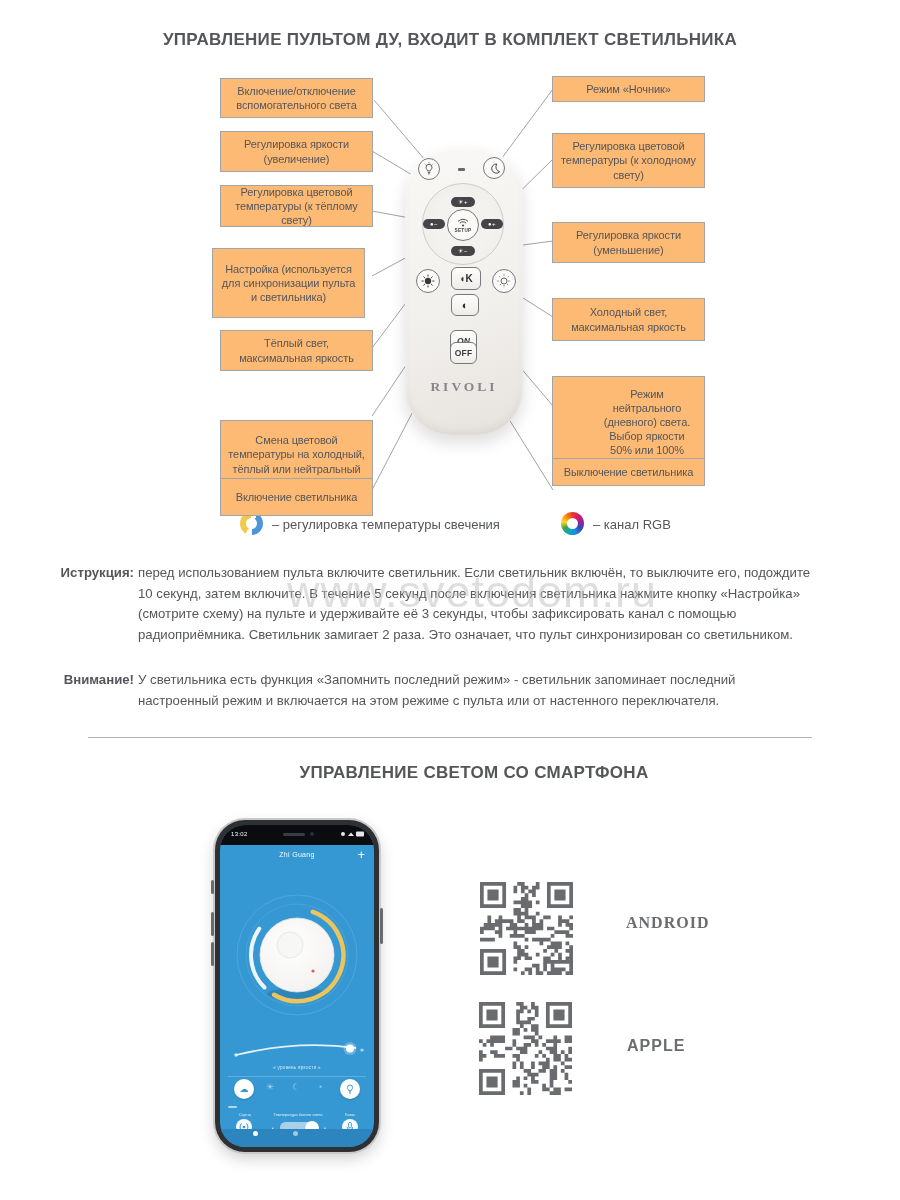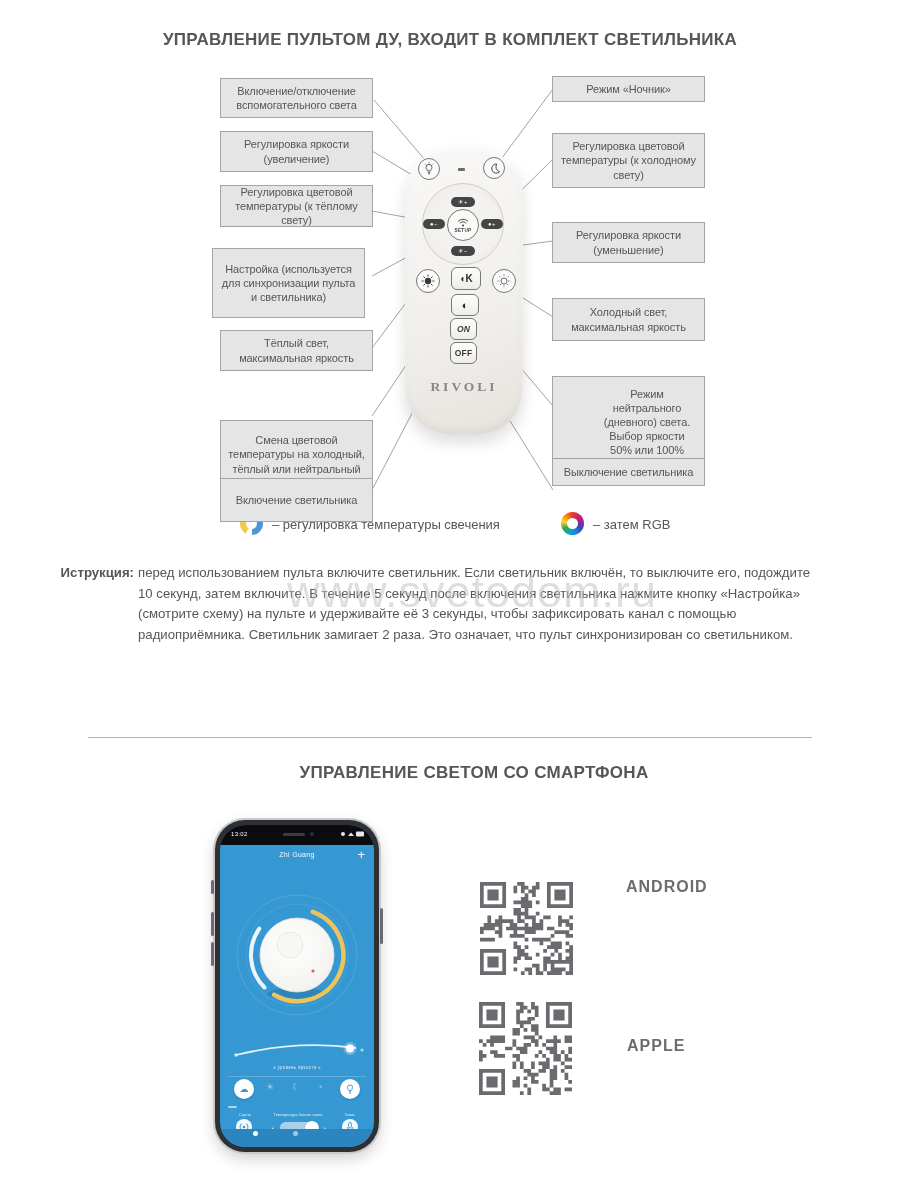--- a/index.html
+++ b/index.html
@@ -2,21 +2,21 @@
 <html><head>
 <meta charset="utf-8">
 <style>
   html,body{margin:0;padding:0;background:#ffffff;}
   #page{position:relative;width:900px;height:1200px;background:#fff;overflow:hidden;
         font-family:"Liberation Sans", sans-serif;color:#56575b;}
   .abs{position:absolute;}
   h1.sec-title{position:absolute;left:0;right:0;text-align:center;font-size:17px;
         font-weight:bold;color:#55565a;letter-spacing:.3px;margin:0;}
   
-  .callout{position:absolute;width:153px;border:1px solid #a3a4a7;background:#e5e5e5;
+  .callout{position:absolute;width:153px;border:1px solid #a3a4a7;background:#fdba74;
         display:flex;align-items:center;justify-content:center;text-align:center;
         box-sizing:border-box;padding:3px 7px;z-index:3;}
   .callout span{font-size:11px;line-height:1.28;color:#55565a;letter-spacing:-.1px;}
   #connectors{position:absolute;left:0;top:0;z-index:1;}
   
   #remote{position:absolute;left:405px;top:147px;width:118px;height:288px;z-index:2;
         border-radius:50px 50px 46px 46px;
         background:linear-gradient(160deg,#f9f8f6 0%,#f2f0ed 55%,#e6e3de 100%);
         box-shadow:0 8px 16px rgba(0,0,0,.13), inset 0 -5px 9px rgba(0,0,0,.05), inset 0 2px 4px rgba(255,255,255,.8);}
   .rbtn{position:absolute;background:#fbfaf8;border:1.2px solid #77787b;box-sizing:border-box;
@@ -121,21 +121,21 @@
     </div>
   <div class="callout" style="left:212px;top:248px;height:70px;justify-content:flex-end;">
       <span>Настройка (используется для синхронизации пульта и светильника)</span>
     </div>
   <div class="callout" style="left:220px;top:330px;height:41px;">
       <span>Тёплый свет, максимальная яркость</span>
     </div>
   <div class="callout" style="left:220px;top:384px;height:83px;margin-top:36px;">
       <span>Смена цветовой температуры на холодный, тёплый или нейтральный (дневной) свет</span>
     </div>
-  <div class="callout" style="left:220px;top:478px;height:44px;">
+  <div class="callout" style="left:220px;top:478px;height:38px;">
       <span>Включение светильника</span>
     </div>
 
   <div class="callout" style="left:552px;top:76px;height:26px;">
       <span>Режим «Ночник»</span>
     </div>
   <div class="callout" style="left:552px;top:133px;height:55px;">
       <span>Регулировка цветовой температуры (к холодному свету)</span>
     </div>
   <div class="callout" style="left:552px;top:222px;height:41px;">
@@ -203,35 +203,36 @@
         <circle cx="8" cy="8" r="3" fill="none" stroke="#5b5b5e" stroke-width=".9"></circle>
         <g stroke="#5b5b5e" stroke-width=".9" stroke-dasharray="1.2 1">
           <path d="M8 1.4v2.4M8 12.2v2.4M1.4 8h2.4M12.2 8h2.4M3.4 3.4l1.6 1.6M11 11l1.6 1.6M12.6 3.4L11 5M5 11l-1.6 1.6"></path>
         </g>
       </svg>
     </div>
 
     <div class="rbtn rrect" style="left:46px;top:147px;width:28px;height:22px;">
       <span class="glyph" style="font-size:11px;">◐</span>
     </div>
-    <div class="rbtn rrect onoff" style="top:171px;font-style:italic;">
+    <div class="rbtn rrect onoff" style="top:183px;font-style:italic;">
         <span>ON</span>
       </div>
     <div class="rbtn rrect onoff" style="top:195px;">
         <span>OFF</span>
       </div>
     <div id="brand">RIVOLI</div>
   </div>
 
   <div class="legend-icon" id="legend-temp" style="left:240px;top:512px;"></div>
   <div class="legend-text" style="left:272px;top:517px;">– регулировка температуры свечения</div>
   <div class="legend-icon" id="legend-rgb" style="left:561px;top:512px;"></div>
-  <div class="legend-text" style="left:593px;top:517px;">– затем RGB</div>
+  <div class="legend-text" style="left:593px;top:517px;">– канал RGB</div>
 
   <p class="para" style="top:563px;"><b>Иструкция:</b><span>перед использованием пульта включите светильник. Если светильник включён, то выключите его, подождите 10 секунд, затем включите. В течение 5 секунд после включения светильника нажмите кнопку «Настройка» (смотрите схему) на пульте и удерживайте её 3 секунды, чтобы зафиксировать канал с помощью радиоприёмника. Светильник замигает 2 раза. Это означает, что пульт синхронизирован со светильником.</span></p>
+  <p class="para" style="top:670px;"><b>Внимание!</b><span>У светильника есть функция «Запомнить последний режим» - светильник запоминает последний настроенный режим и включается на этом режиме с пульта или от настенного переключателя.</span></p>
 
   <div id="watermark">www.svetodom.ru</div>
 
   <div id="divider"></div>
 
   <h1 class="sec-title" style="top:763px;padding-left:48px;">УПРАВЛЕНИЕ СВЕТОМ СО СМАРТФОНА</h1>
 
   <div id="phone">
     <div class="nub" style="left:-4px;top:60px;height:14px;"></div>
     <div class="nub" style="left:-4px;top:92px;height:24px;"></div>
@@ -327,20 +328,20 @@
           <i class="dot"></i>
 
         </div>
       </div>
     </div>
   </div>
 
   <svg class="qr" style="left:480px;top:882px;" viewBox="0 0 100 100">
       <path fill="#6a6b6e" fill-rule="evenodd" d="M40,0h4v4h-4zM44,0h4v4h-4zM60,0h4v4h-4zM36,4h4v4h-4zM44,4h4v4h-4zM48,4h4v4h-4zM56,4h4v4h-4zM60,4h4v4h-4zM36,8h4v4h-4zM44,8h4v4h-4zM52,8h4v4h-4zM56,8h4v4h-4zM48,12h4v4h-4zM56,12h4v4h-4zM44,16h4v4h-4zM48,16h4v4h-4zM36,20h4v4h-4zM40,20h4v4h-4zM44,20h4v4h-4zM48,20h4v4h-4zM52,20h4v4h-4zM60,20h4v4h-4zM44,24h4v4h-4zM48,24h4v4h-4zM52,24h4v4h-4zM36,28h4v4h-4zM40,28h4v4h-4zM48,28h4v4h-4zM36,32h4v4h-4zM40,32h4v4h-4zM44,32h4v4h-4zM48,32h4v4h-4zM60,32h4v4h-4zM8,36h4v4h-4zM20,36h4v4h-4zM40,36h4v4h-4zM48,36h4v4h-4zM52,36h4v4h-4zM56,36h4v4h-4zM68,36h4v4h-4zM72,36h4v4h-4zM84,36h4v4h-4zM96,36h4v4h-4zM8,40h4v4h-4zM16,40h4v4h-4zM20,40h4v4h-4zM24,40h4v4h-4zM28,40h4v4h-4zM32,40h4v4h-4zM40,40h4v4h-4zM44,40h4v4h-4zM56,40h4v4h-4zM64,40h4v4h-4zM84,40h4v4h-4zM88,40h4v4h-4zM92,40h4v4h-4zM4,44h4v4h-4zM8,44h4v4h-4zM12,44h4v4h-4zM16,44h4v4h-4zM20,44h4v4h-4zM32,44h4v4h-4zM36,44h4v4h-4zM48,44h4v4h-4zM56,44h4v4h-4zM60,44h4v4h-4zM64,44h4v4h-4zM84,44h4v4h-4zM92,44h4v4h-4zM96,44h4v4h-4zM0,48h4v4h-4zM4,48h4v4h-4zM8,48h4v4h-4zM12,48h4v4h-4zM20,48h4v4h-4zM28,48h4v4h-4zM32,48h4v4h-4zM36,48h4v4h-4zM40,48h4v4h-4zM44,48h4v4h-4zM48,48h4v4h-4zM52,48h4v4h-4zM56,48h4v4h-4zM60,48h4v4h-4zM64,48h4v4h-4zM72,48h4v4h-4zM76,48h4v4h-4zM96,48h4v4h-4zM0,52h4v4h-4zM16,52h4v4h-4zM20,52h4v4h-4zM36,52h4v4h-4zM48,52h4v4h-4zM52,52h4v4h-4zM56,52h4v4h-4zM80,52h4v4h-4zM84,52h4v4h-4zM88,52h4v4h-4zM92,52h4v4h-4zM20,56h4v4h-4zM32,56h4v4h-4zM36,56h4v4h-4zM40,56h4v4h-4zM44,56h4v4h-4zM76,56h4v4h-4zM92,56h4v4h-4zM96,56h4v4h-4zM0,60h4v4h-4zM4,60h4v4h-4zM8,60h4v4h-4zM12,60h4v4h-4zM48,60h4v4h-4zM56,60h4v4h-4zM60,60h4v4h-4zM64,60h4v4h-4zM68,60h4v4h-4zM72,60h4v4h-4zM36,64h4v4h-4zM64,64h4v4h-4zM76,64h4v4h-4zM80,64h4v4h-4zM84,64h4v4h-4zM92,64h4v4h-4zM36,68h4v4h-4zM40,68h4v4h-4zM48,68h4v4h-4zM72,68h4v4h-4zM76,68h4v4h-4zM80,68h4v4h-4zM84,68h4v4h-4zM96,68h4v4h-4zM40,72h4v4h-4zM44,72h4v4h-4zM68,72h4v4h-4zM80,72h4v4h-4zM92,72h4v4h-4zM96,72h4v4h-4zM40,76h4v4h-4zM44,76h4v4h-4zM48,76h4v4h-4zM60,76h4v4h-4zM76,76h4v4h-4zM84,76h4v4h-4zM96,76h4v4h-4zM36,80h4v4h-4zM40,80h4v4h-4zM48,80h4v4h-4zM52,80h4v4h-4zM68,80h4v4h-4zM72,80h4v4h-4zM84,80h4v4h-4zM92,80h4v4h-4zM96,80h4v4h-4zM36,84h4v4h-4zM68,84h4v4h-4zM72,84h4v4h-4zM76,84h4v4h-4zM80,84h4v4h-4zM84,84h4v4h-4zM88,84h4v4h-4zM92,84h4v4h-4zM96,84h4v4h-4zM56,88h4v4h-4zM60,88h4v4h-4zM68,88h4v4h-4zM76,88h4v4h-4zM96,88h4v4h-4zM36,92h4v4h-4zM48,92h4v4h-4zM52,92h4v4h-4zM60,92h4v4h-4zM68,92h4v4h-4zM76,92h4v4h-4zM80,92h4v4h-4zM84,92h4v4h-4zM88,92h4v4h-4zM96,92h4v4h-4zM44,96h4v4h-4zM52,96h4v4h-4zM60,96h4v4h-4zM64,96h4v4h-4zM72,96h4v4h-4zM76,96h4v4h-4zM80,96h4v4h-4zM84,96h4v4h-4zM92,96h4v4h-4zM96,96h4v4h-4zM0,0h28v28h-28zM4,4h20v20h-20zM8,8h12v12h-12zM72,0h28v28h-28zM76,4h20v20h-20zM80,8h12v12h-12zM0,72h28v28h-28zM4,76h20v20h-20zM8,80h12v12h-12z"></path>
     </svg>
-  <div class="dl-label" style="left:626px;top:878px;">ANDROID</div>
+  <div class="dl-label" style="left:626px;top:914px;font-family:Liberation Serif, serif;">ANDROID</div>
 
   <svg class="qr" style="left:479px;top:1002px;" viewBox="0 0 100 100">
       <path fill="#6a6b6e" fill-rule="evenodd" d="M40,0h4v4h-4zM44,0h4v4h-4zM56,0h4v4h-4zM44,4h4v4h-4zM48,4h4v4h-4zM56,4h4v4h-4zM60,4h4v4h-4zM40,8h4v4h-4zM44,8h4v4h-4zM52,8h4v4h-4zM60,8h4v4h-4zM40,12h4v4h-4zM60,12h4v4h-4zM40,16h4v4h-4zM52,16h4v4h-4zM56,16h4v4h-4zM40,20h4v4h-4zM44,20h4v4h-4zM48,20h4v4h-4zM52,20h4v4h-4zM44,24h4v4h-4zM56,24h4v4h-4zM60,24h4v4h-4zM36,28h4v4h-4zM40,28h4v4h-4zM48,28h4v4h-4zM56,28h4v4h-4zM60,28h4v4h-4zM36,32h4v4h-4zM40,32h4v4h-4zM60,32h4v4h-4zM12,36h4v4h-4zM16,36h4v4h-4zM20,36h4v4h-4zM24,36h4v4h-4zM48,36h4v4h-4zM52,36h4v4h-4zM56,36h4v4h-4zM64,36h4v4h-4zM80,36h4v4h-4zM92,36h4v4h-4zM96,36h4v4h-4zM0,40h4v4h-4zM8,40h4v4h-4zM12,40h4v4h-4zM16,40h4v4h-4zM20,40h4v4h-4zM24,40h4v4h-4zM36,40h4v4h-4zM56,40h4v4h-4zM60,40h4v4h-4zM72,40h4v4h-4zM76,40h4v4h-4zM80,40h4v4h-4zM84,40h4v4h-4zM92,40h4v4h-4zM96,40h4v4h-4zM4,44h4v4h-4zM12,44h4v4h-4zM36,44h4v4h-4zM48,44h4v4h-4zM52,44h4v4h-4zM60,44h4v4h-4zM68,44h4v4h-4zM80,44h4v4h-4zM28,48h4v4h-4zM32,48h4v4h-4zM40,48h4v4h-4zM44,48h4v4h-4zM48,48h4v4h-4zM72,48h4v4h-4zM76,48h4v4h-4zM80,48h4v4h-4zM96,48h4v4h-4zM0,52h4v4h-4zM12,52h4v4h-4zM16,52h4v4h-4zM44,52h4v4h-4zM48,52h4v4h-4zM64,52h4v4h-4zM76,52h4v4h-4zM80,52h4v4h-4zM88,52h4v4h-4zM96,52h4v4h-4zM0,56h4v4h-4zM4,56h4v4h-4zM16,56h4v4h-4zM20,56h4v4h-4zM24,56h4v4h-4zM36,56h4v4h-4zM40,56h4v4h-4zM60,56h4v4h-4zM68,56h4v4h-4zM80,56h4v4h-4zM84,56h4v4h-4zM92,56h4v4h-4zM0,60h4v4h-4zM40,60h4v4h-4zM72,60h4v4h-4zM80,60h4v4h-4zM84,60h4v4h-4zM92,60h4v4h-4zM96,60h4v4h-4zM36,64h4v4h-4zM44,64h4v4h-4zM56,64h4v4h-4zM64,64h4v4h-4zM68,64h4v4h-4zM72,64h4v4h-4zM88,64h4v4h-4zM36,68h4v4h-4zM44,68h4v4h-4zM56,68h4v4h-4zM68,68h4v4h-4zM72,68h4v4h-4zM80,68h4v4h-4zM92,68h4v4h-4zM96,68h4v4h-4zM48,72h4v4h-4zM52,72h4v4h-4zM64,72h4v4h-4zM68,72h4v4h-4zM76,72h4v4h-4zM80,72h4v4h-4zM88,72h4v4h-4zM52,76h4v4h-4zM56,76h4v4h-4zM60,76h4v4h-4zM76,76h4v4h-4zM80,76h4v4h-4zM92,76h4v4h-4zM40,80h4v4h-4zM48,80h4v4h-4zM56,80h4v4h-4zM76,80h4v4h-4zM80,80h4v4h-4zM92,80h4v4h-4zM36,84h4v4h-4zM40,84h4v4h-4zM56,84h4v4h-4zM60,84h4v4h-4zM76,84h4v4h-4zM96,84h4v4h-4zM36,88h4v4h-4zM40,88h4v4h-4zM48,88h4v4h-4zM68,88h4v4h-4zM76,88h4v4h-4zM52,92h4v4h-4zM68,92h4v4h-4zM72,92h4v4h-4zM80,92h4v4h-4zM84,92h4v4h-4zM92,92h4v4h-4zM96,92h4v4h-4zM44,96h4v4h-4zM52,96h4v4h-4zM76,96h4v4h-4zM80,96h4v4h-4zM84,96h4v4h-4zM0,0h28v28h-28zM4,4h20v20h-20zM8,8h12v12h-12zM72,0h28v28h-28zM76,4h20v20h-20zM80,8h12v12h-12zM0,72h28v28h-28zM4,76h20v20h-20zM8,80h12v12h-12z"></path>
     </svg>
   <div class="dl-label" style="left:627px;top:1037px;">APPLE</div>
 
 </div>
 
 </body></html>

